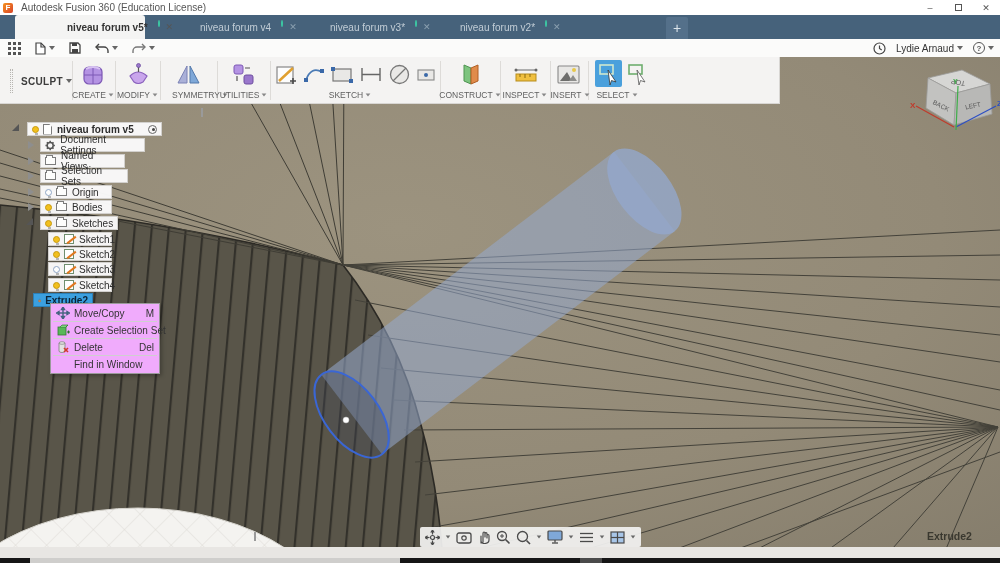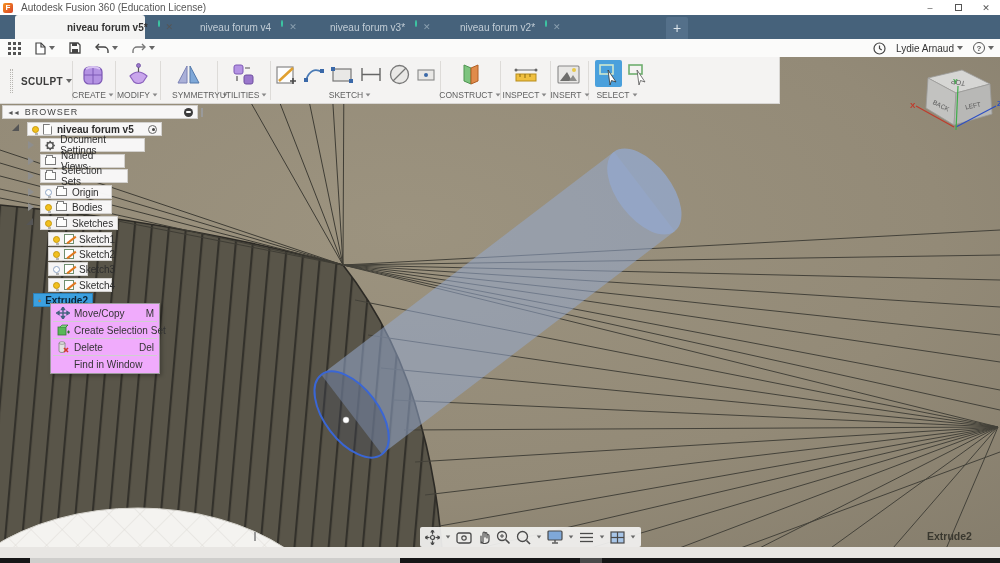--- a/index.html
+++ b/index.html
@@ -424,25 +424,20 @@
     <div class="rgroup-label" style="left:548px;width:44px;">
         <span>INSERT</span>
         <span class="caret"></span>
       </div>
     <div class="rgroup-label" style="left:592px;width:50px;">
         <span>SELECT</span>
         <span class="caret"></span>
       </div>
   </div>
 
-  <div class="chip bheader">
-    <span class="collapse">◄◄</span>
-    <span class="htitle">BROWSER</span>
-    <span class="dotcirc"></span>
-  </div>
   <span class="scrolltick" style="left:201px;top:108px;"></span>
 
   <span class="exp open" style="left:12px;top:124px;"></span>
   <div class="chip" style="left:27px;top:122px;width:135px;">
     <span class="bulb"></span>
     <span class="doc-ic"></span>
     <span style="font-weight:bold;flex:1;">niveau forum v5</span>
     <span class="radio-ic"></span>
   </div>
 
@@ -500,21 +495,21 @@
   <div class="chip" style="left:48px;top:232px;width:64px;">
     <span class="bulb"></span>
     <span class="sk-ic"></span>
     <span>Sketch1</span>
   </div>
   <div class="chip" style="left:48px;top:247px;width:64px;">
     <span class="bulb"></span>
     <span class="sk-ic"></span>
     <span>Sketch2</span>
   </div>
-  <div class="chip" style="left:48px;top:262px;width:40px;">
+  <div class="chip" style="left:48px;top:262px;width:64px;">
     <span class="bulb off"></span>
     <span class="sk-ic"></span>
     <span>Sketch3</span>
   </div>
   <div class="chip" style="left:48px;top:278px;width:64px;">
     <span class="bulb"></span>
     <span class="sk-ic"></span>
     <span>Sketch4</span>
   </div>
 

